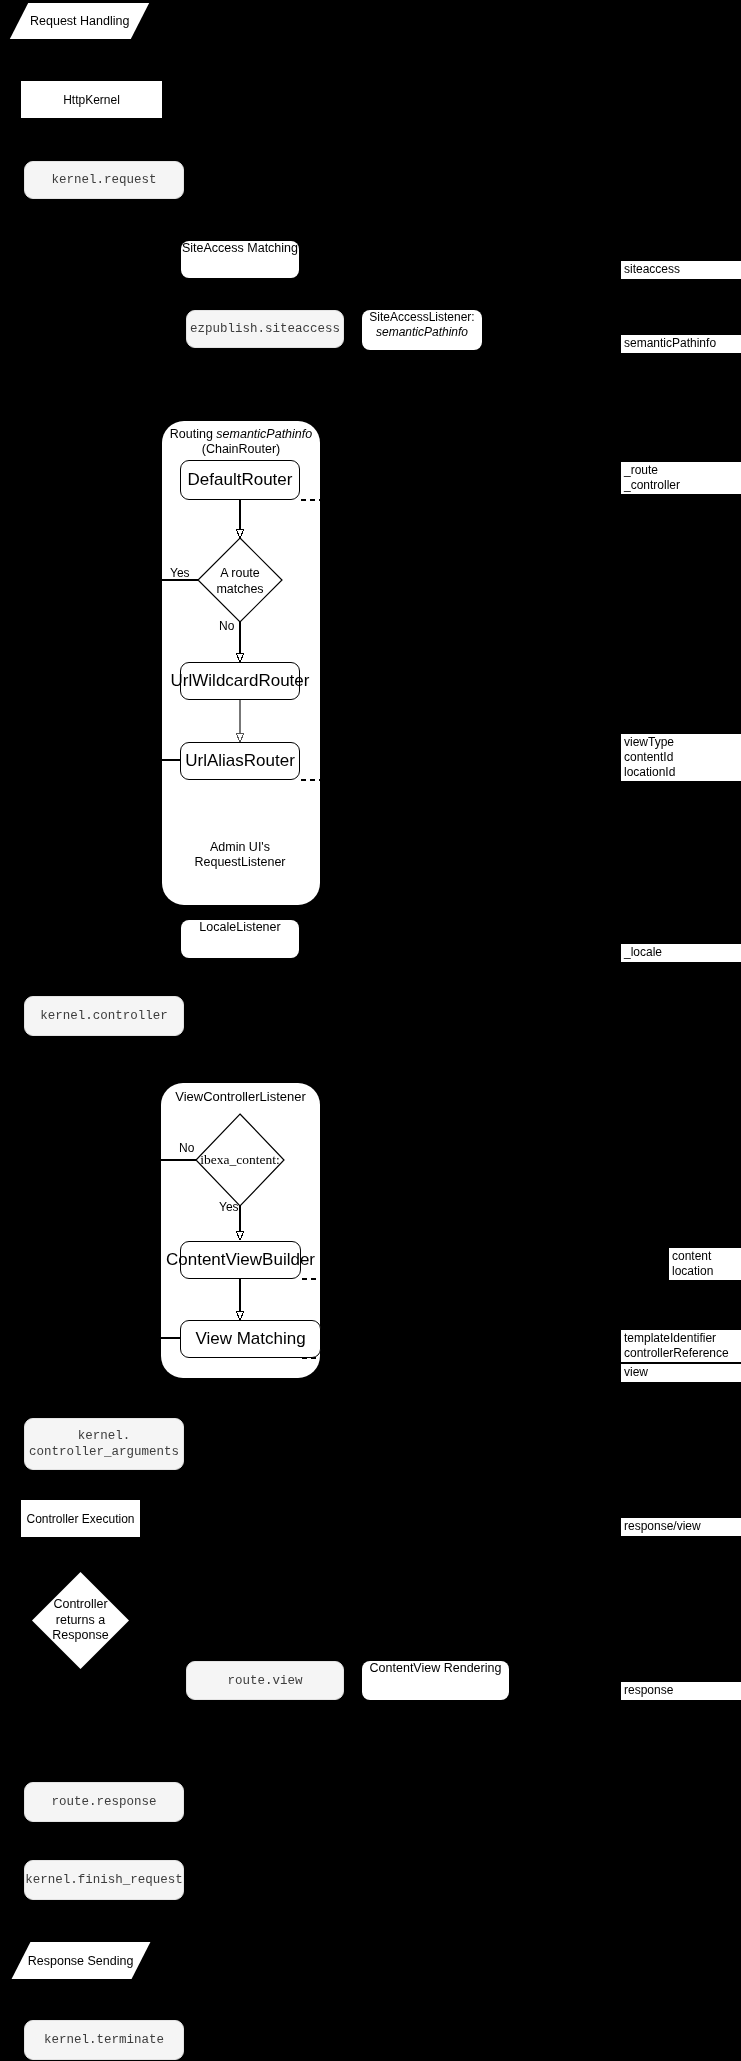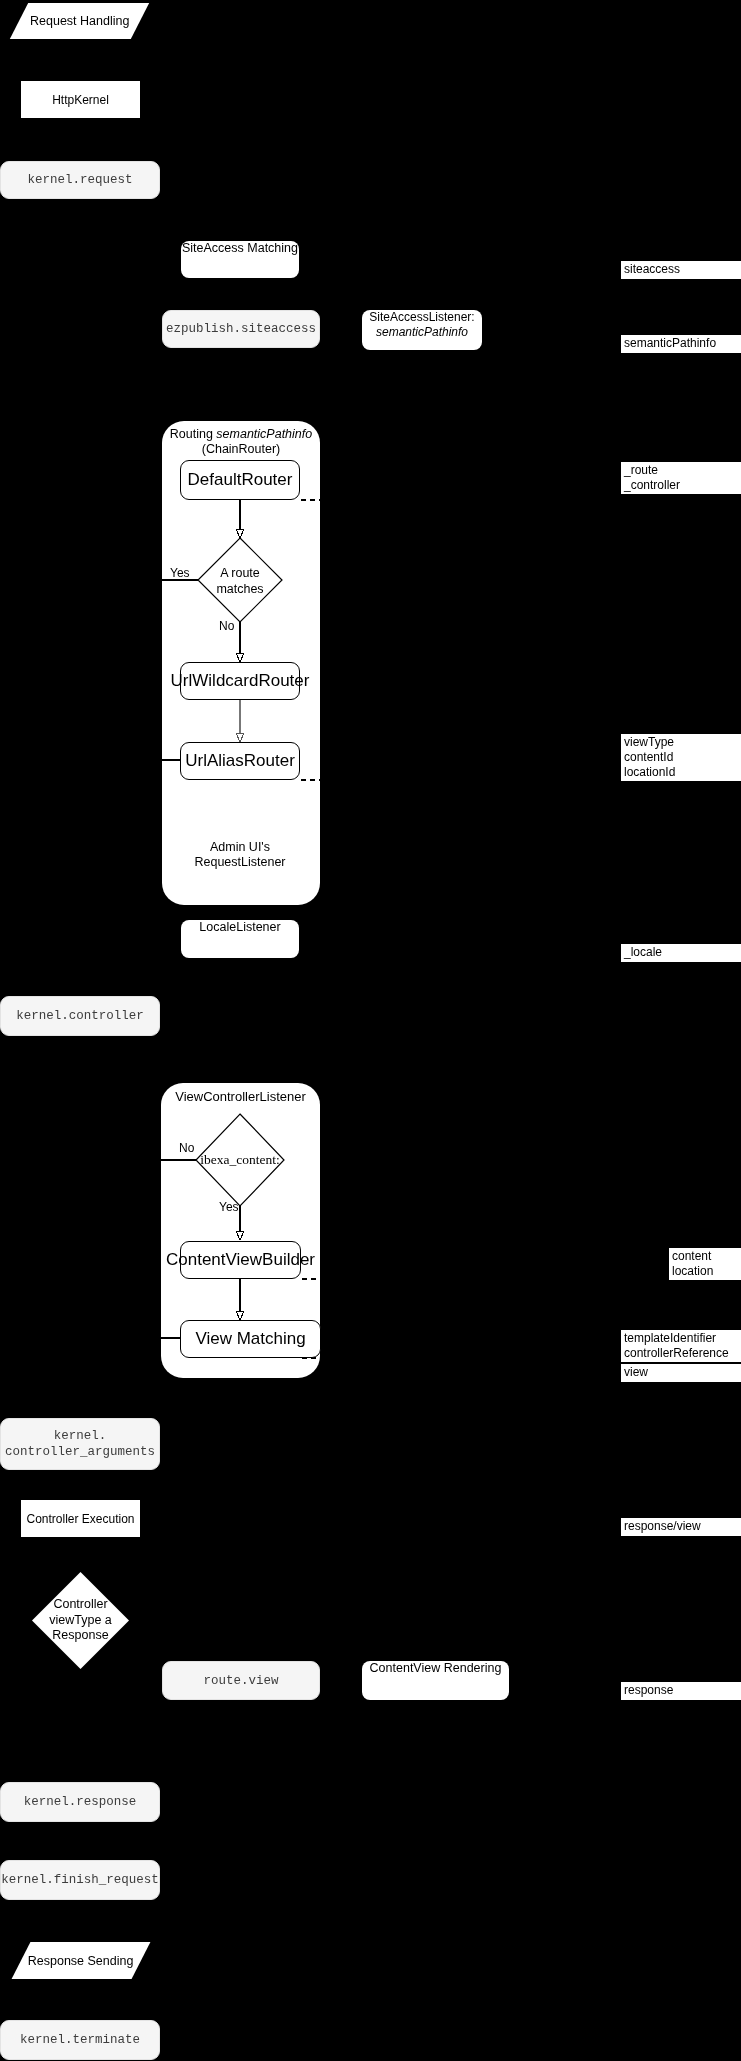--- a/index.html
+++ b/index.html
@@ -22,21 +22,21 @@
   .wbox{
     position:absolute;background:#fff;border-radius:8px;
     display:flex;flex-direction:column;align-items:center;justify-content:flex-start;
     font-size:12.5px;text-align:center;line-height:15px;
   }
   
   .gbox{
     position:absolute;background:#f5f5f5;border:1px solid #e3e3e3;border-radius:9px;
     display:flex;flex-direction:column;align-items:center;justify-content:center;
     font-family:"Liberation Mono",monospace;font-size:12.5px;color:#3d3d3d;
-    text-align:left;line-height:16px;box-sizing:border-box;
+    text-align:left;line-height:16px;box-sizing:border-box;margin-left:24px;
   }
   
   .bbox{
     position:absolute;background:#fff;border:1px solid #000;border-radius:9px;
     display:flex;align-items:center;justify-content:center;
     font-size:17px;text-align:center;box-sizing:border-box;
   }
   
   .container{
     position:absolute;background:#fff;border-radius:22px;
@@ -68,21 +68,21 @@
   .italic{font-style:italic;}
   line,polygon.open-arrow{shape-rendering:crispEdges;}
 </style>
 </head>
 <body>
 
 <div class="para skew" style="left:19px;top:3px;width:121px;height:36px;">
   <span class="unskew">Request Handling</span>
 </div>
 
-<div class="pbox" style="left:21px;top:81px;width:119px;height:37px;">
+<div class="pbox" style="left:21px;top:81px;width:141px;height:37px;">
   <span>HttpKernel</span>
 </div>
 
 <div class="gbox" style="left:0px;top:161px;width:160px;height:38px;">
   <span>kernel.request</span>
 </div>
 
 <div class="wbox" style="left:181px;top:241px;width:118px;height:37px;">
   <span>SiteAccess Matching</span>
 </div>
@@ -199,34 +199,34 @@
 
 <div class="pbox" style="left:21px;top:1500px;width:119px;height:37px;">
   <span>Controller Execution</span>
 </div>
 
 <svg class="abs" style="left:32px;top:1572px;" width="97" height="97" viewBox="0 0 97 97">
   <polygon points="48.5,0 97,48.5 48.5,97 0,48.5" fill="#fff"></polygon>
 </svg>
 <div class="diamond-text" style="left:32px;top:1597px;width:97px;line-height:15.5px;">
   <div>Controller</div>
-  <div>viewType a</div>
+  <div>returns a</div>
   <div>Response</div>
 </div>
 
 <div class="gbox" style="left:162px;top:1661px;width:158px;height:39px;">
   <span>route.view</span>
 </div>
 
 <div class="wbox" style="left:362px;top:1661px;width:147px;height:39px;">
   <span>ContentView Rendering</span>
 </div>
 
 <div class="gbox" style="left:0px;top:1782px;width:160px;height:40px;">
-  <span>kernel.response</span>
+  <span>route.response</span>
 </div>
 
 <div class="gbox" style="left:0px;top:1860px;width:160px;height:40px;">
   <span>kernel.finish_request</span>
 </div>
 
 <div class="para skew" style="left:21px;top:1942px;width:120px;height:37px;">
   <span class="unskew">Response Sending</span>
 </div>
 

